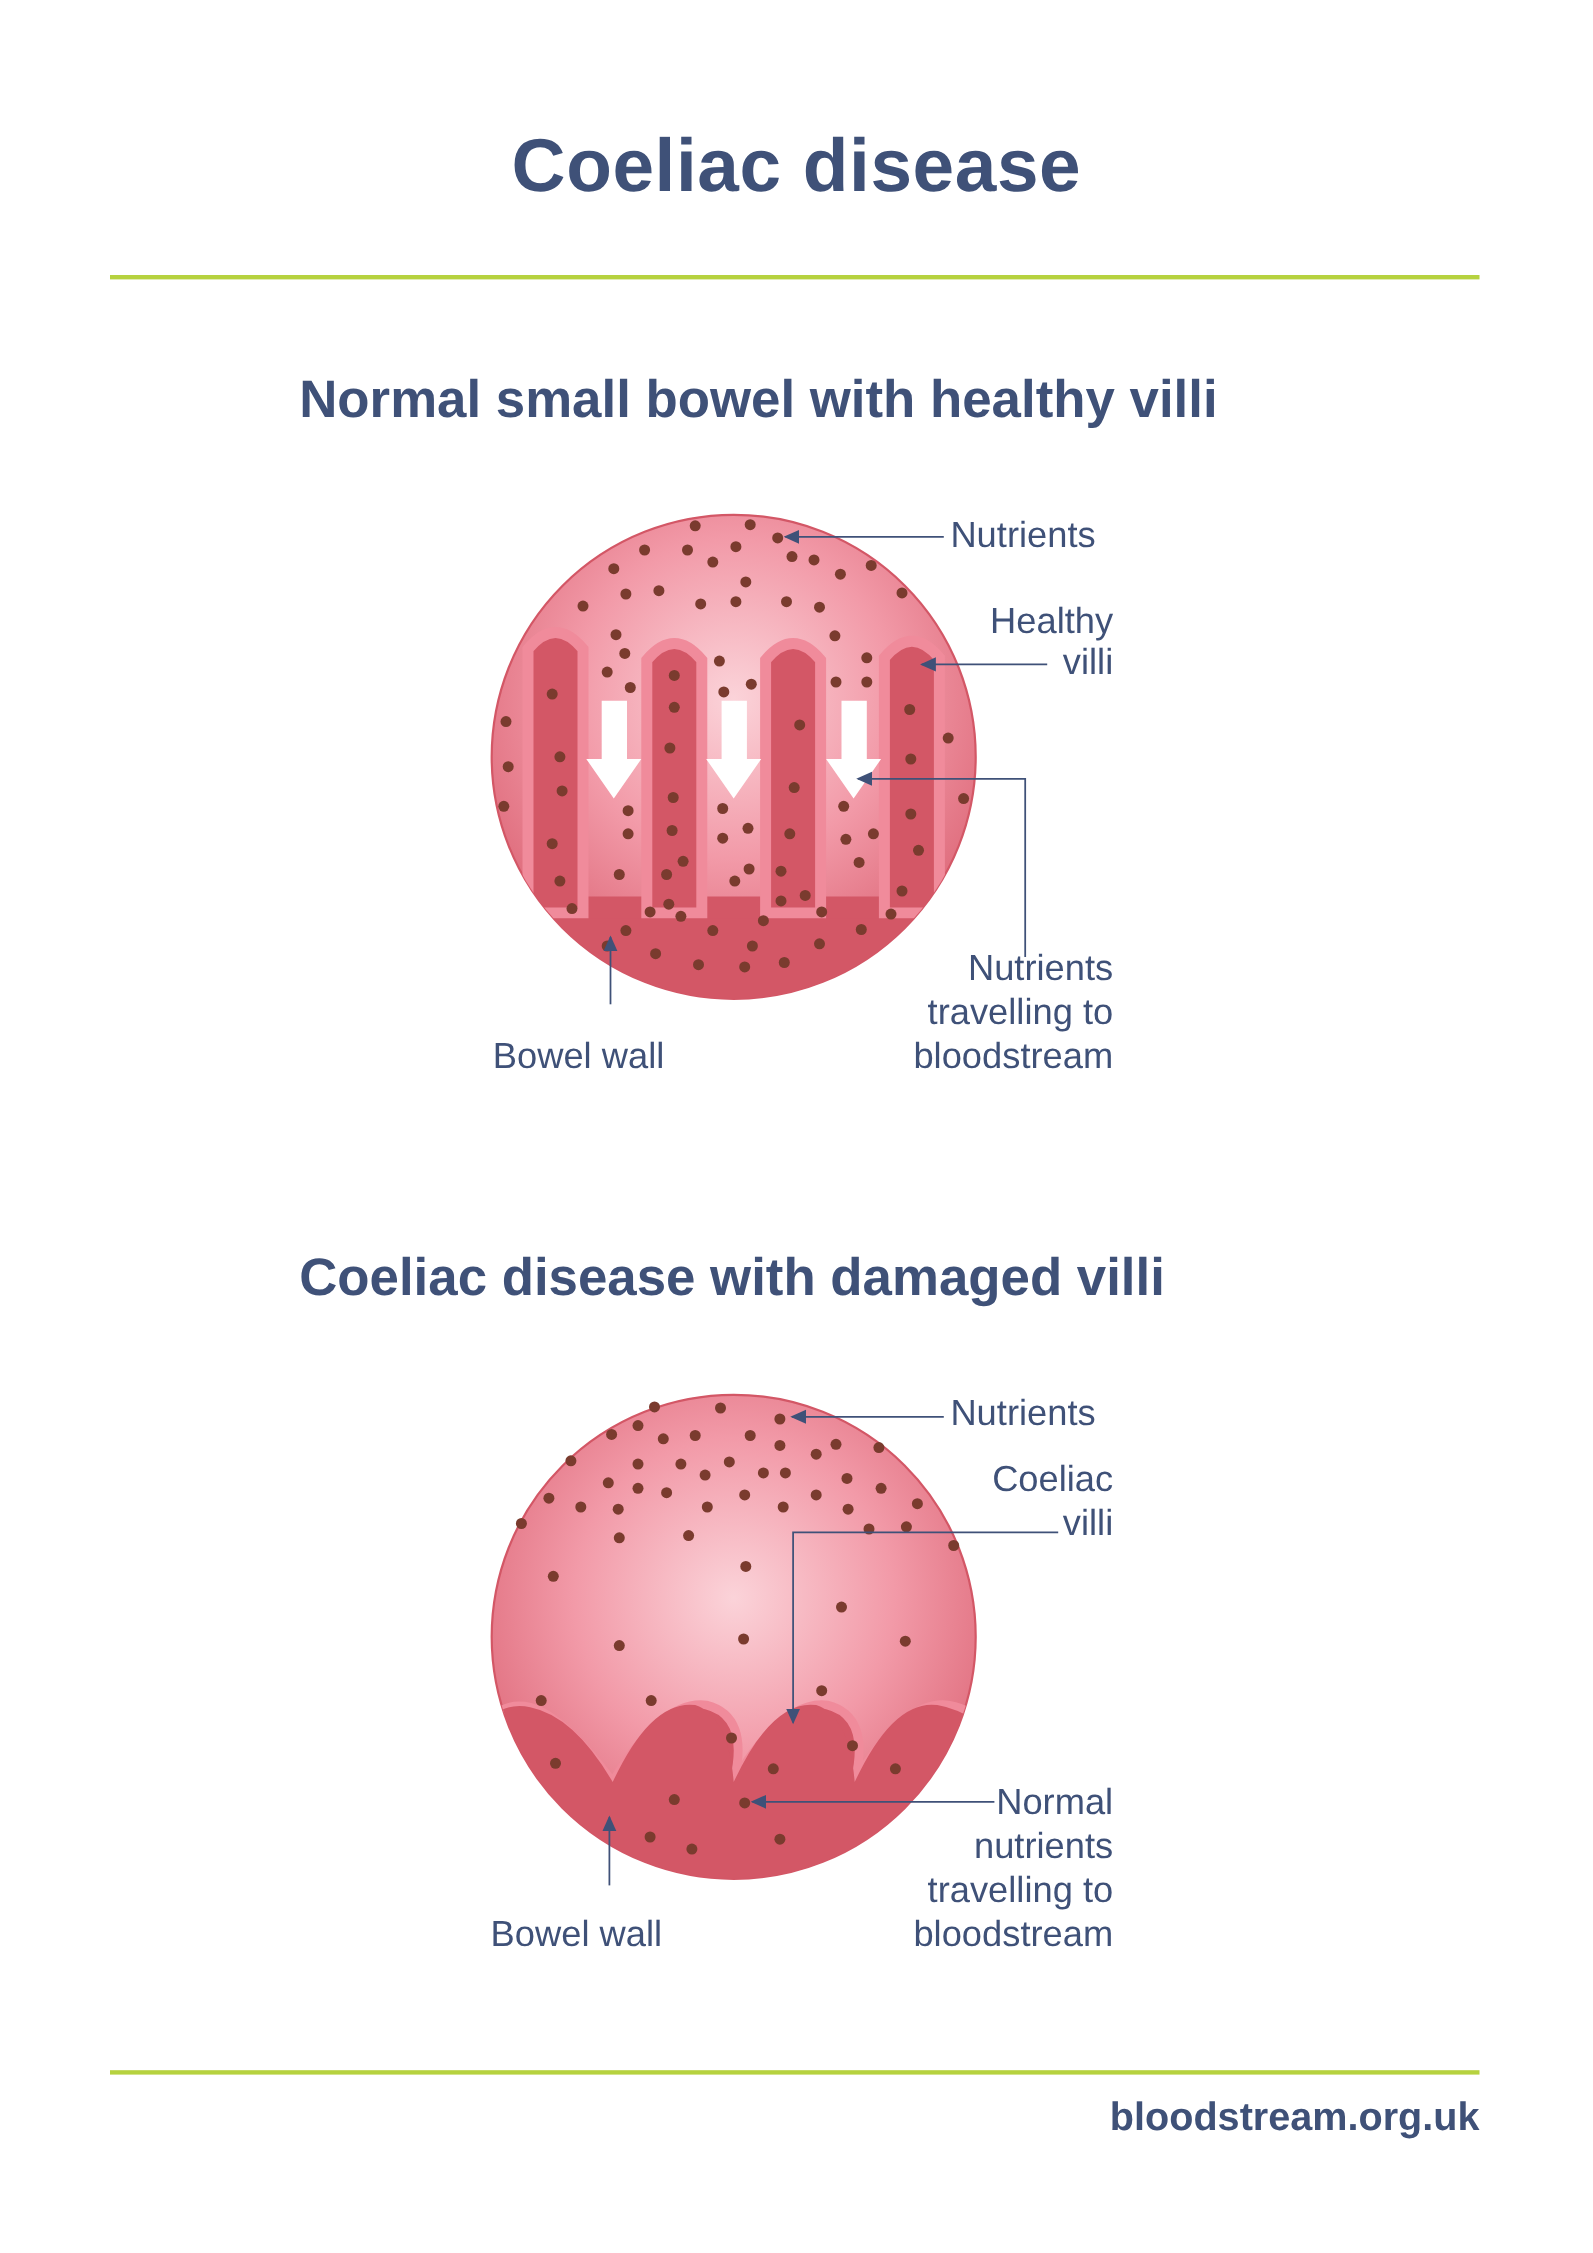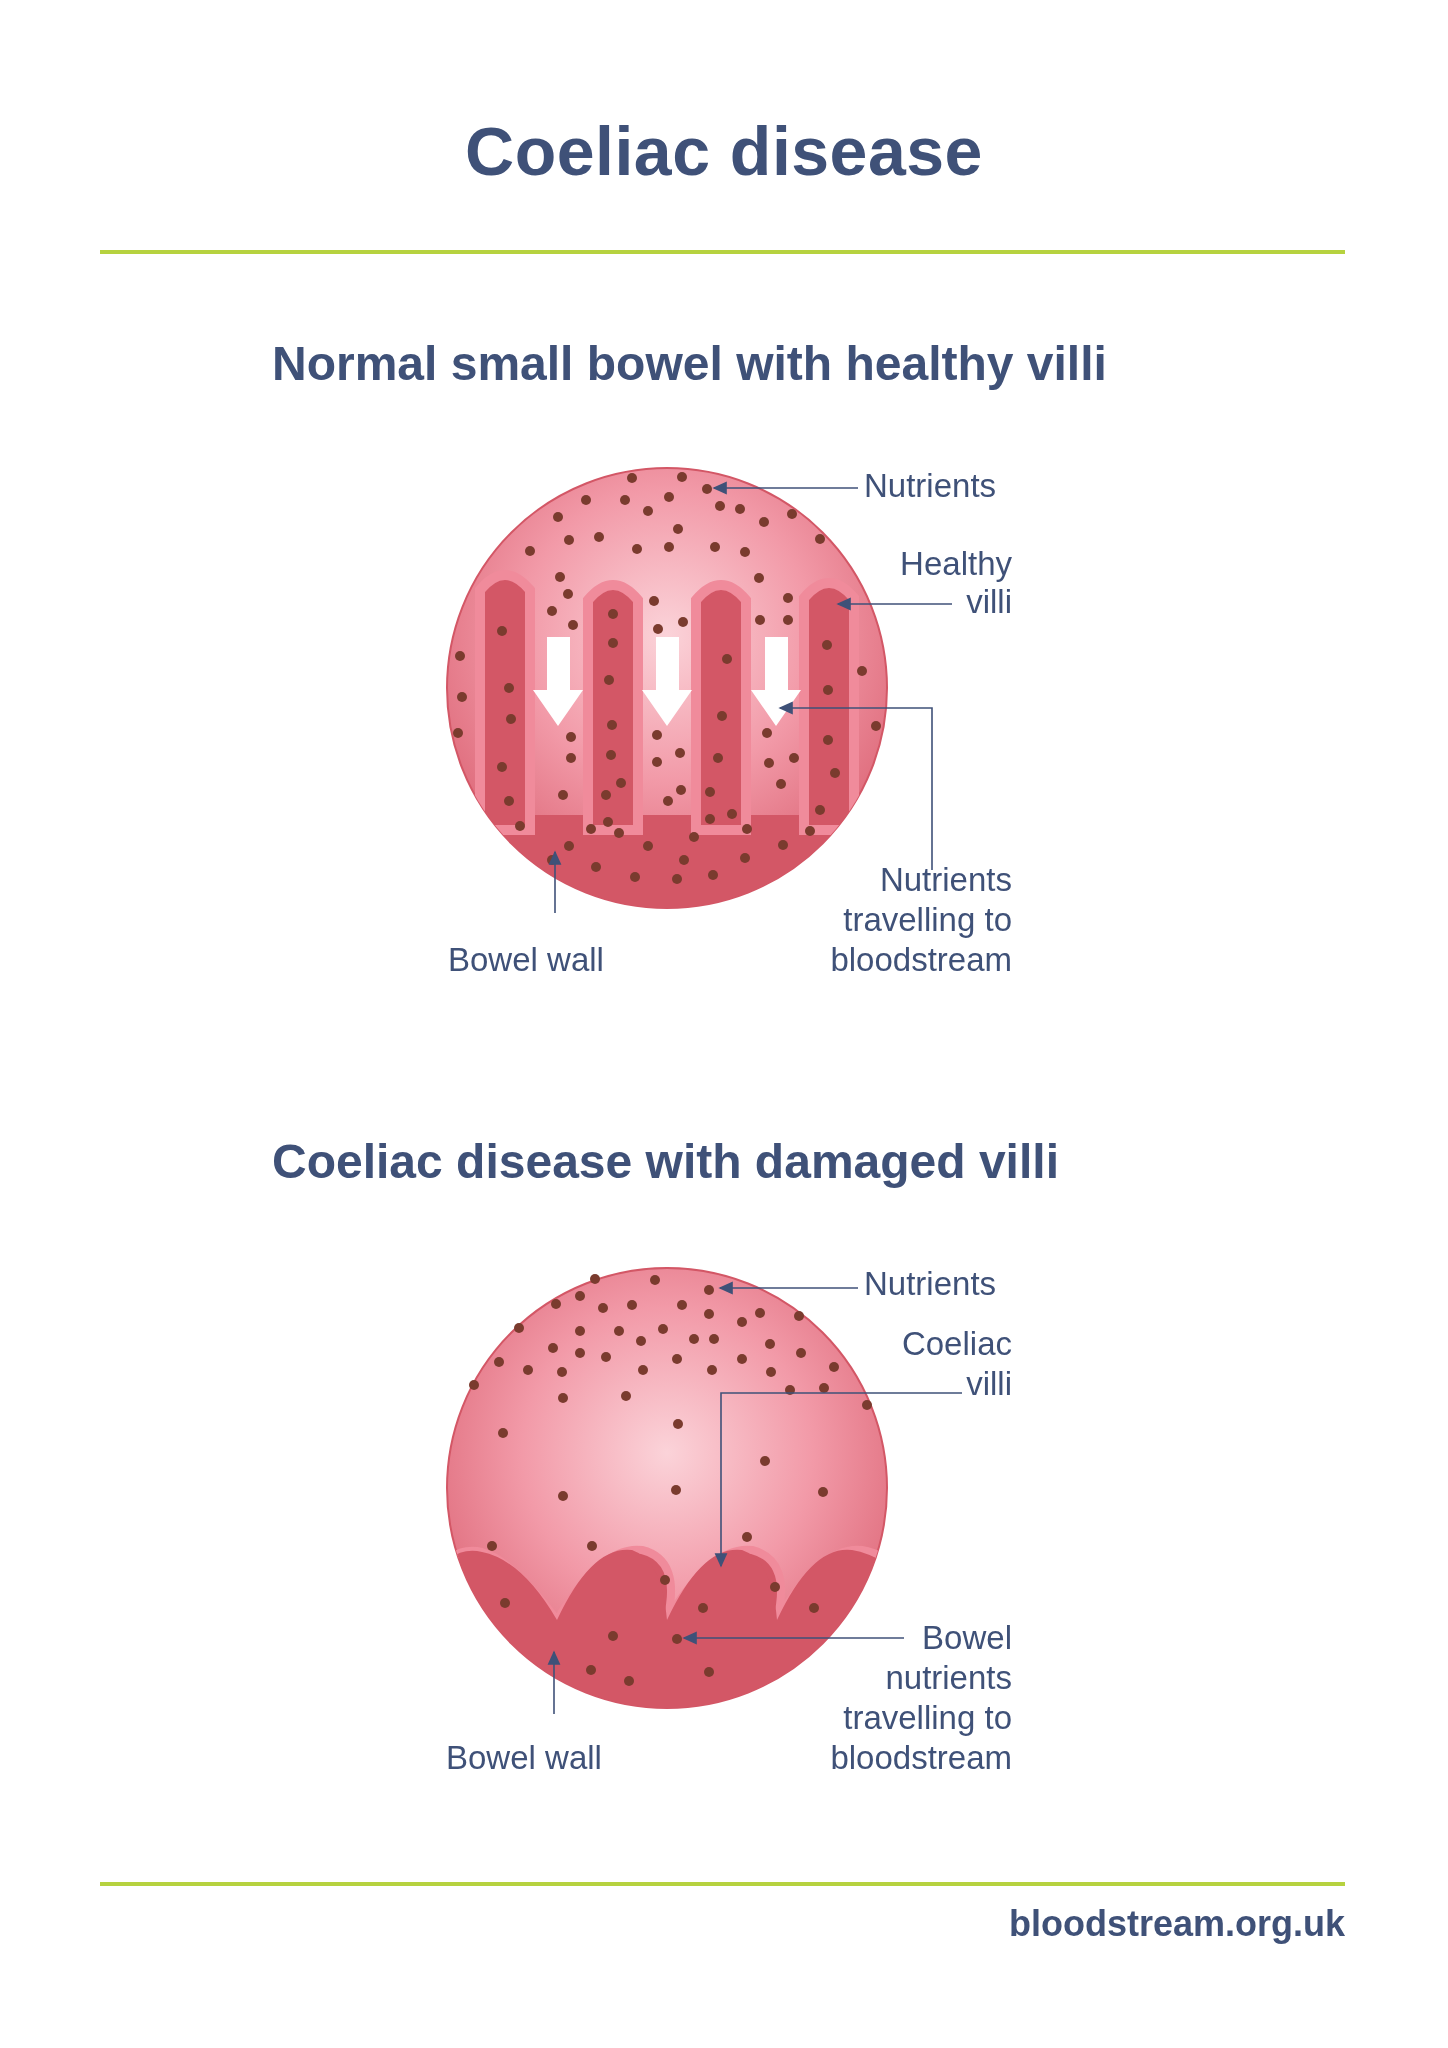--- a/index.html
+++ b/index.html
@@ -254,21 +254,21 @@
     <g stroke="#3f5178" stroke-width="1.6" fill="none">
       <line x1="846" y1="1288" x2="708" y2="1288" marker-end="url(#ah2)"></line>
       <polyline points="950,1393 709,1393 709,1566" marker-end="url(#ah2)"></polyline>
       <line x1="892" y1="1638" x2="672" y2="1638" marker-end="url(#ah2)"></line>
       <line x1="542" y1="1714" x2="542" y2="1652" marker-end="url(#ah2)"></line>
     </g>
   </svg>
   <div class="label" style="left:852px; top:24px;">Nutrients</div>
   <div class="label right" style="left:820px; width:180px; top:84px;">Coeliac</div>
   <div class="label right" style="left:820px; width:180px; top:124px;">villi</div>
-  <div class="label right" style="left:760px; width:240px; top:378px;">Bowel</div>
+  <div class="label right" style="left:760px; width:240px; top:378px;">Normal</div>
   <div class="label right" style="left:760px; width:240px; top:418px;">nutrients</div>
   <div class="label right" style="left:760px; width:240px; top:458px;">travelling to</div>
   <div class="label right" style="left:760px; width:240px; top:498px;">bloodstream</div>
   <div class="label" style="left:434px; top:498px;">Bowel wall</div>
 </div>
 
 <div class="rule" style="top:1882px;"></div>
 <div class="footer-url">bloodstream.org.uk</div>
 
 </body></html>

